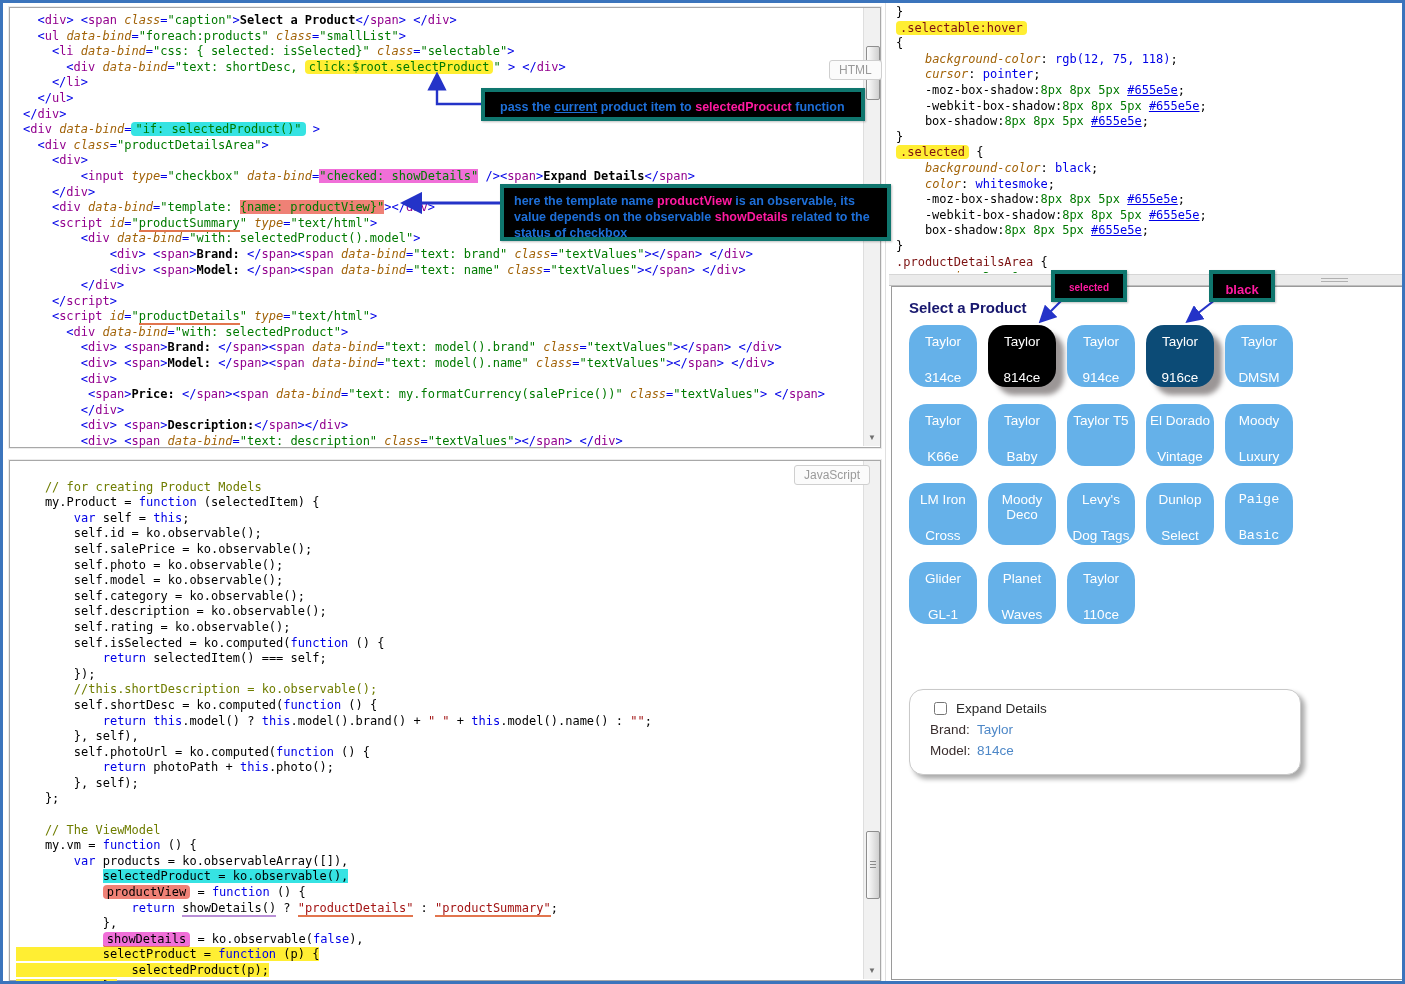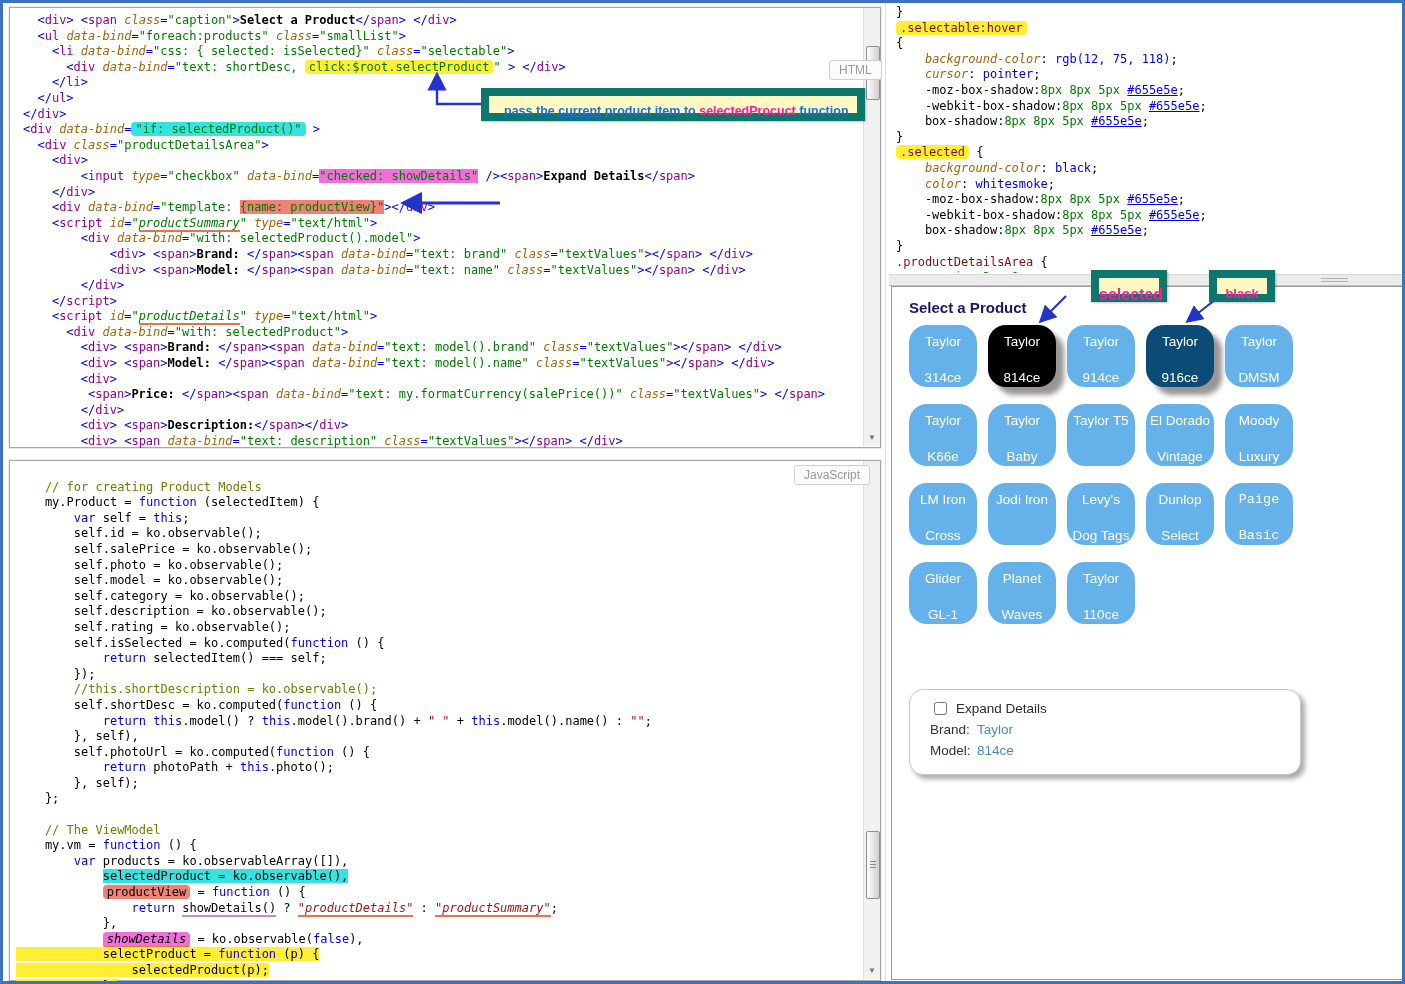--- a/index.html
+++ b/index.html
@@ -16,21 +16,21 @@
   .code .d{color:#0000e6;}  .code .g{color:#92008e;}  .code .a{color:#a16207;font-style:italic;}
   .code .v{color:#007a00;}  .code .b{color:#000;font-weight:bold;}
   .code .p{color:#000;}     .code .k{color:#0000e6;}  .code .s{color:#a31515;}
   .code .m{color:#6f7d00;}  .code .sel{color:#7c1212;} .code .cv{color:#0000e6;}
   .code .n{color:#007a00;}
   .code .hy{background:#ffee33;}
   .code .hc{background:#36e3e3;}
   .code .hp{background:#f06fd8;}
   .code .hs{background:#ef8176;}
   .code .pill{border-radius:4px;padding:0 4px;}
-  .code .uo{border-bottom:2px solid #e2754e;font-style:italic;}
+  .code .uo{border-bottom:2px solid #e2754e;}
   .code .up{border-bottom:2px solid #b98fd6;}
   .code .u{text-decoration:underline;}
   .badge{position:absolute;background:#fbfbfb;border:1px solid #cfcfcf;border-radius:3px;color:#9a9a9a;
          font-size:12px;padding:2px 9px;z-index:6;}
   .vscroll{position:absolute;width:17px;background:#f1f1f1;border-left:1px solid #dedede;box-sizing:border-box;z-index:5;}
   .vthumb{position:absolute;left:2px;width:12px;border:1px solid #8e8e8e;border-radius:2px;
           background:linear-gradient(to right,#fdfdfd,#cfcfcf);}
   .grip{position:absolute;left:3px;top:50%;margin-top:-4px;width:6px;}
   .grip div{height:1px;background:#8a8a8a;margin-bottom:2px;}
   .sdown{position:absolute;left:0;bottom:1px;width:16px;height:15px;color:#6f6f6f;font-size:8px;
@@ -52,27 +52,27 @@
   .product-btn div + div{margin-top:20px;}
   .product-btn.sel,.product-btn.hov{box-shadow:8px 8px 5px rgba(101,94,94,0.65);}
   .details-box{position:absolute;left:17px;top:402px;width:392px;height:86px;border:1px solid #c9c9c9;
                border-radius:14px;background:#fff;box-shadow:4px 4px 5px #ababab;box-sizing:border-box;
                padding:11px 0 0 20px;font-size:13.5px;color:#2b2b2b;}
   .cbrow{display:flex;align-items:center;margin-left:4px;}
   .cbrow input{width:13px;height:13px;margin:0 9px 0 0;}
   .drow{margin-top:6px;display:flex;}
   .dlab{width:47px;color:#3a2e2e;}
   .dval{color:#4d87c7;}
-  .callout{position:absolute;background:#fef9c3;border:8px solid #0f766e;color:#1e6fd8;font-weight:bold;
+  .callout{position:absolute;background:#000000;border:4px solid #0f766e;color:#1e6fd8;font-weight:bold;
            font-size:12.5px;box-sizing:border-box;z-index:8;box-shadow:1px 1px 2px rgba(0,0,0,0.25);}
   .callout .accent{color:#ff1aa0;}
   .callout .u{text-decoration:underline;}
   .c1{left:478px;top:85px;width:384px;height:33px;padding:8px 0 0 15px;}
   .c2{left:497px;top:181px;width:391px;height:57px;padding:5px 10px;line-height:16px;}
-  .csel{left:1048px;top:267px;width:76px;height:32px;text-align:center;padding-top:8px;font-size:16px;margin-left:40px;}
+  .csel{left:1048px;top:267px;width:76px;height:32px;text-align:center;padding-top:8px;font-size:10px;}
   .chov{left:1206px;top:267px;width:66px;height:32px;text-align:center;padding-top:8px;font-size:13px;}
   .arrows{position:absolute;left:0;top:0;pointer-events:none;z-index:7;}
 </style>
 </head>
 <body>
 
 <div class="page">
 
   <div class="panel html-panel">
     <div class="code"><div class="line"><span class="d">  &lt;</span><span class="g">div</span><span class="d">&gt; &lt;</span><span class="g">span</span><span class="p"> </span><span class="a">class</span><span class="d">=</span><span class="v">"caption"</span><span class="d">&gt;</span><span class="b">Select a Product</span><span class="d">&lt;/</span><span class="g">span</span><span class="d">&gt; &lt;/</span><span class="g">div</span><span class="d">&gt;</span></div><div class="line"><span class="d">  &lt;</span><span class="g">ul</span><span class="p"> </span><span class="a">data-bind</span><span class="d">=</span><span class="v">"foreach:products"</span><span class="p"> </span><span class="a">class</span><span class="d">=</span><span class="v">"smallList"</span><span class="d">&gt;</span></div><div class="line"><span class="d">    &lt;</span><span class="g">li</span><span class="p"> </span><span class="a">data-bind</span><span class="d">=</span><span class="v">"css: { selected: isSelected}"</span><span class="p"> </span><span class="a">class</span><span class="d">=</span><span class="v">"selectable"</span><span class="d">&gt;</span></div><div class="line"><span class="d">      &lt;</span><span class="g">div</span><span class="p"> </span><span class="a">data-bind</span><span class="d">=</span><span class="v">"text: shortDesc, </span><span class="v hy pill">click:$root.selectProduct</span><span class="v">"</span><span class="d"> &gt; &lt;/</span><span class="g">div</span><span class="d">&gt;</span></div><div class="line"><span class="d">    &lt;/</span><span class="g">li</span><span class="d">&gt;</span></div><div class="line"><span class="d">  &lt;/</span><span class="g">ul</span><span class="d">&gt;</span></div><div class="line"><span class="d">&lt;/</span><span class="g">div</span><span class="d">&gt;</span></div><div class="line"><span class="d">&lt;</span><span class="g">div</span><span class="p"> </span><span class="a">data-bind</span><span class="d">=</span><span class="v hc pill">"if: selectedProduct()"</span><span class="d"> &gt;</span></div><div class="line"><span class="d">  &lt;</span><span class="g">div</span><span class="p"> </span><span class="a">class</span><span class="d">=</span><span class="v">"productDetailsArea"</span><span class="d">&gt;</span></div><div class="line"><span class="d">    &lt;</span><span class="g">div</span><span class="d">&gt;</span></div><div class="line"><span class="d">        &lt;</span><span class="g">input</span><span class="p"> </span><span class="a">type</span><span class="d">=</span><span class="v">"checkbox"</span><span class="p"> </span><span class="a">data-bind</span><span class="d">=</span><span class="v hp">"checked: showDetails"</span><span class="d"> /&gt;&lt;</span><span class="g">span</span><span class="d">&gt;</span><span class="b">Expand Details</span><span class="d">&lt;/</span><span class="g">span</span><span class="d">&gt;</span></div><div class="line"><span class="d">    &lt;/</span><span class="g">div</span><span class="d">&gt;</span></div><div class="line"><span class="d">    &lt;</span><span class="g">div</span><span class="p"> </span><span class="a">data-bind</span><span class="d">=</span><span class="v">"template: </span><span class="v hs">{name: productView}"</span><span class="d">&gt;&lt;/</span><span class="g">div</span><span class="d">&gt;</span></div><div class="line"><span class="d">    &lt;</span><span class="g">script</span><span class="p"> </span><span class="a">id</span><span class="d">=</span><span class="v">"</span><span class="v uo">productSummary</span><span class="v">"</span><span class="p"> </span><span class="a">type</span><span class="d">=</span><span class="v">"text/html"</span><span class="d">&gt;</span></div><div class="line"><span class="d">        &lt;</span><span class="g">div</span><span class="p"> </span><span class="a">data-bind</span><span class="d">=</span><span class="v">"with: selectedProduct().model"</span><span class="d">&gt;</span></div><div class="line"><span class="d">            &lt;</span><span class="g">div</span><span class="d">&gt; &lt;</span><span class="g">span</span><span class="d">&gt;</span><span class="b">Brand: </span><span class="d">&lt;/</span><span class="g">span</span><span class="d">&gt;&lt;</span><span class="g">span</span><span class="p"> </span><span class="a">data-bind</span><span class="d">=</span><span class="v">"text: brand"</span><span class="p"> </span><span class="a">class</span><span class="d">=</span><span class="v">"textValues"</span><span class="d">&gt;&lt;/</span><span class="g">span</span><span class="d">&gt; &lt;/</span><span class="g">div</span><span class="d">&gt;</span></div><div class="line"><span class="d">            &lt;</span><span class="g">div</span><span class="d">&gt; &lt;</span><span class="g">span</span><span class="d">&gt;</span><span class="b">Model: </span><span class="d">&lt;/</span><span class="g">span</span><span class="d">&gt;&lt;</span><span class="g">span</span><span class="p"> </span><span class="a">data-bind</span><span class="d">=</span><span class="v">"text: name"</span><span class="p"> </span><span class="a">class</span><span class="d">=</span><span class="v">"textValues"</span><span class="d">&gt;&lt;/</span><span class="g">span</span><span class="d">&gt; &lt;/</span><span class="g">div</span><span class="d">&gt;</span></div><div class="line"><span class="d">        &lt;/</span><span class="g">div</span><span class="d">&gt;</span></div><div class="line"><span class="d">    &lt;/</span><span class="g">script</span><span class="d">&gt;</span></div><div class="line"><span class="d">    &lt;</span><span class="g">script</span><span class="p"> </span><span class="a">id</span><span class="d">=</span><span class="v">"</span><span class="v uo">productDetails</span><span class="v">"</span><span class="p"> </span><span class="a">type</span><span class="d">=</span><span class="v">"text/html"</span><span class="d">&gt;</span></div><div class="line"><span class="d">      &lt;</span><span class="g">div</span><span class="p"> </span><span class="a">data-bind</span><span class="d">=</span><span class="v">"with: selectedProduct"</span><span class="d">&gt;</span></div><div class="line"><span class="d">        &lt;</span><span class="g">div</span><span class="d">&gt; &lt;</span><span class="g">span</span><span class="d">&gt;</span><span class="b">Brand: </span><span class="d">&lt;/</span><span class="g">span</span><span class="d">&gt;&lt;</span><span class="g">span</span><span class="p"> </span><span class="a">data-bind</span><span class="d">=</span><span class="v">"text: model().brand"</span><span class="p"> </span><span class="a">class</span><span class="d">=</span><span class="v">"textValues"</span><span class="d">&gt;&lt;/</span><span class="g">span</span><span class="d">&gt; &lt;/</span><span class="g">div</span><span class="d">&gt;</span></div><div class="line"><span class="d">        &lt;</span><span class="g">div</span><span class="d">&gt; &lt;</span><span class="g">span</span><span class="d">&gt;</span><span class="b">Model: </span><span class="d">&lt;/</span><span class="g">span</span><span class="d">&gt;&lt;</span><span class="g">span</span><span class="p"> </span><span class="a">data-bind</span><span class="d">=</span><span class="v">"text: model().name"</span><span class="p"> </span><span class="a">class</span><span class="d">=</span><span class="v">"textValues"</span><span class="d">&gt;&lt;/</span><span class="g">span</span><span class="d">&gt; &lt;/</span><span class="g">div</span><span class="d">&gt;</span></div><div class="line"><span class="d">        &lt;</span><span class="g">div</span><span class="d">&gt;</span></div><div class="line"><span class="d">         &lt;</span><span class="g">span</span><span class="d">&gt;</span><span class="b">Price: </span><span class="d">&lt;/</span><span class="g">span</span><span class="d">&gt;&lt;</span><span class="g">span</span><span class="p"> </span><span class="a">data-bind</span><span class="d">=</span><span class="v">"text: my.formatCurrency(salePrice())"</span><span class="p"> </span><span class="a">class</span><span class="d">=</span><span class="v">"textValues"</span><span class="d">&gt; &lt;/</span><span class="g">span</span><span class="d">&gt;</span></div><div class="line"><span class="d">        &lt;/</span><span class="g">div</span><span class="d">&gt;</span></div><div class="line"><span class="d">        &lt;</span><span class="g">div</span><span class="d">&gt; &lt;</span><span class="g">span</span><span class="d">&gt;</span><span class="b">Description:</span><span class="d">&lt;/</span><span class="g">span</span><span class="d">&gt;&lt;/</span><span class="g">div</span><span class="d">&gt;</span></div><div class="line"><span class="d">        &lt;</span><span class="g">div</span><span class="d">&gt; &lt;</span><span class="g">span</span><span class="p"> </span><span class="a">data-bind</span><span class="d">=</span><span class="v">"text: description"</span><span class="p"> </span><span class="a">class</span><span class="d">=</span><span class="v">"textValues"</span><span class="d">&gt;&lt;/</span><span class="g">span</span><span class="d">&gt; &lt;/</span><span class="g">div</span><span class="d">&gt;</span></div></div>
@@ -152,21 +152,21 @@
         </div>
         <div class="product-btn" style="background: rgb(101, 177, 233);">
           <div>Moody</div>
           <div>Luxury</div>
         </div>
         <div class="product-btn" style="background: rgb(101, 177, 233);">
           <div>LM Iron</div>
           <div>Cross</div>
         </div>
         <div class="product-btn" style="background: rgb(101, 177, 233);">
-          <div>Jodi Iron</div>
+          <div>Moody Deco</div>
           <div></div>
         </div>
         <div class="product-btn" style="background: rgb(101, 177, 233);">
           <div>Levy's</div>
           <div>Dog Tags</div>
         </div>
         <div class="product-btn" style="background: rgb(101, 177, 233);">
           <div>Dunlop</div>
           <div>Select</div>
         </div>
@@ -209,20 +209,21 @@
         <path d="M0,0 L8,4 L0,8 z" fill="#2433c8"></path>
       </marker>
     </defs>
     <path d="M478,101 L434,101 L434,72" stroke="#2433c8" stroke-width="2.4" fill="none" marker-end="url(#ah)"></path>
     <path d="M497,200 L401,200" stroke="#2433c8" stroke-width="2.8" fill="none" marker-end="url(#ah)"></path>
     <path d="M1063,293 L1038,318" stroke="#2433c8" stroke-width="2.2" fill="none" marker-end="url(#ah)"></path>
     <path d="M1217,293 L1185,318" stroke="#2433c8" stroke-width="2.2" fill="none" marker-end="url(#ah)"></path>
   </svg>
 
   <div class="callout c1"><span>pass the </span><span class="u">current</span><span> product item to </span><span class="accent">selectedProcuct</span><span> function</span></div>
+  <div class="callout c2"><span>here the template name </span><span class="accent">productView</span><span> is an observable, its value depends on the observable </span><span class="accent">showDetails</span><span> related to the status of checkbox</span></div>
   <div class="callout csel">
     <span class="accent">selected</span>
   </div>
   <div class="callout chov">
     <span class="accent">black</span>
   </div>
 
 </div>
 
 </body></html>

